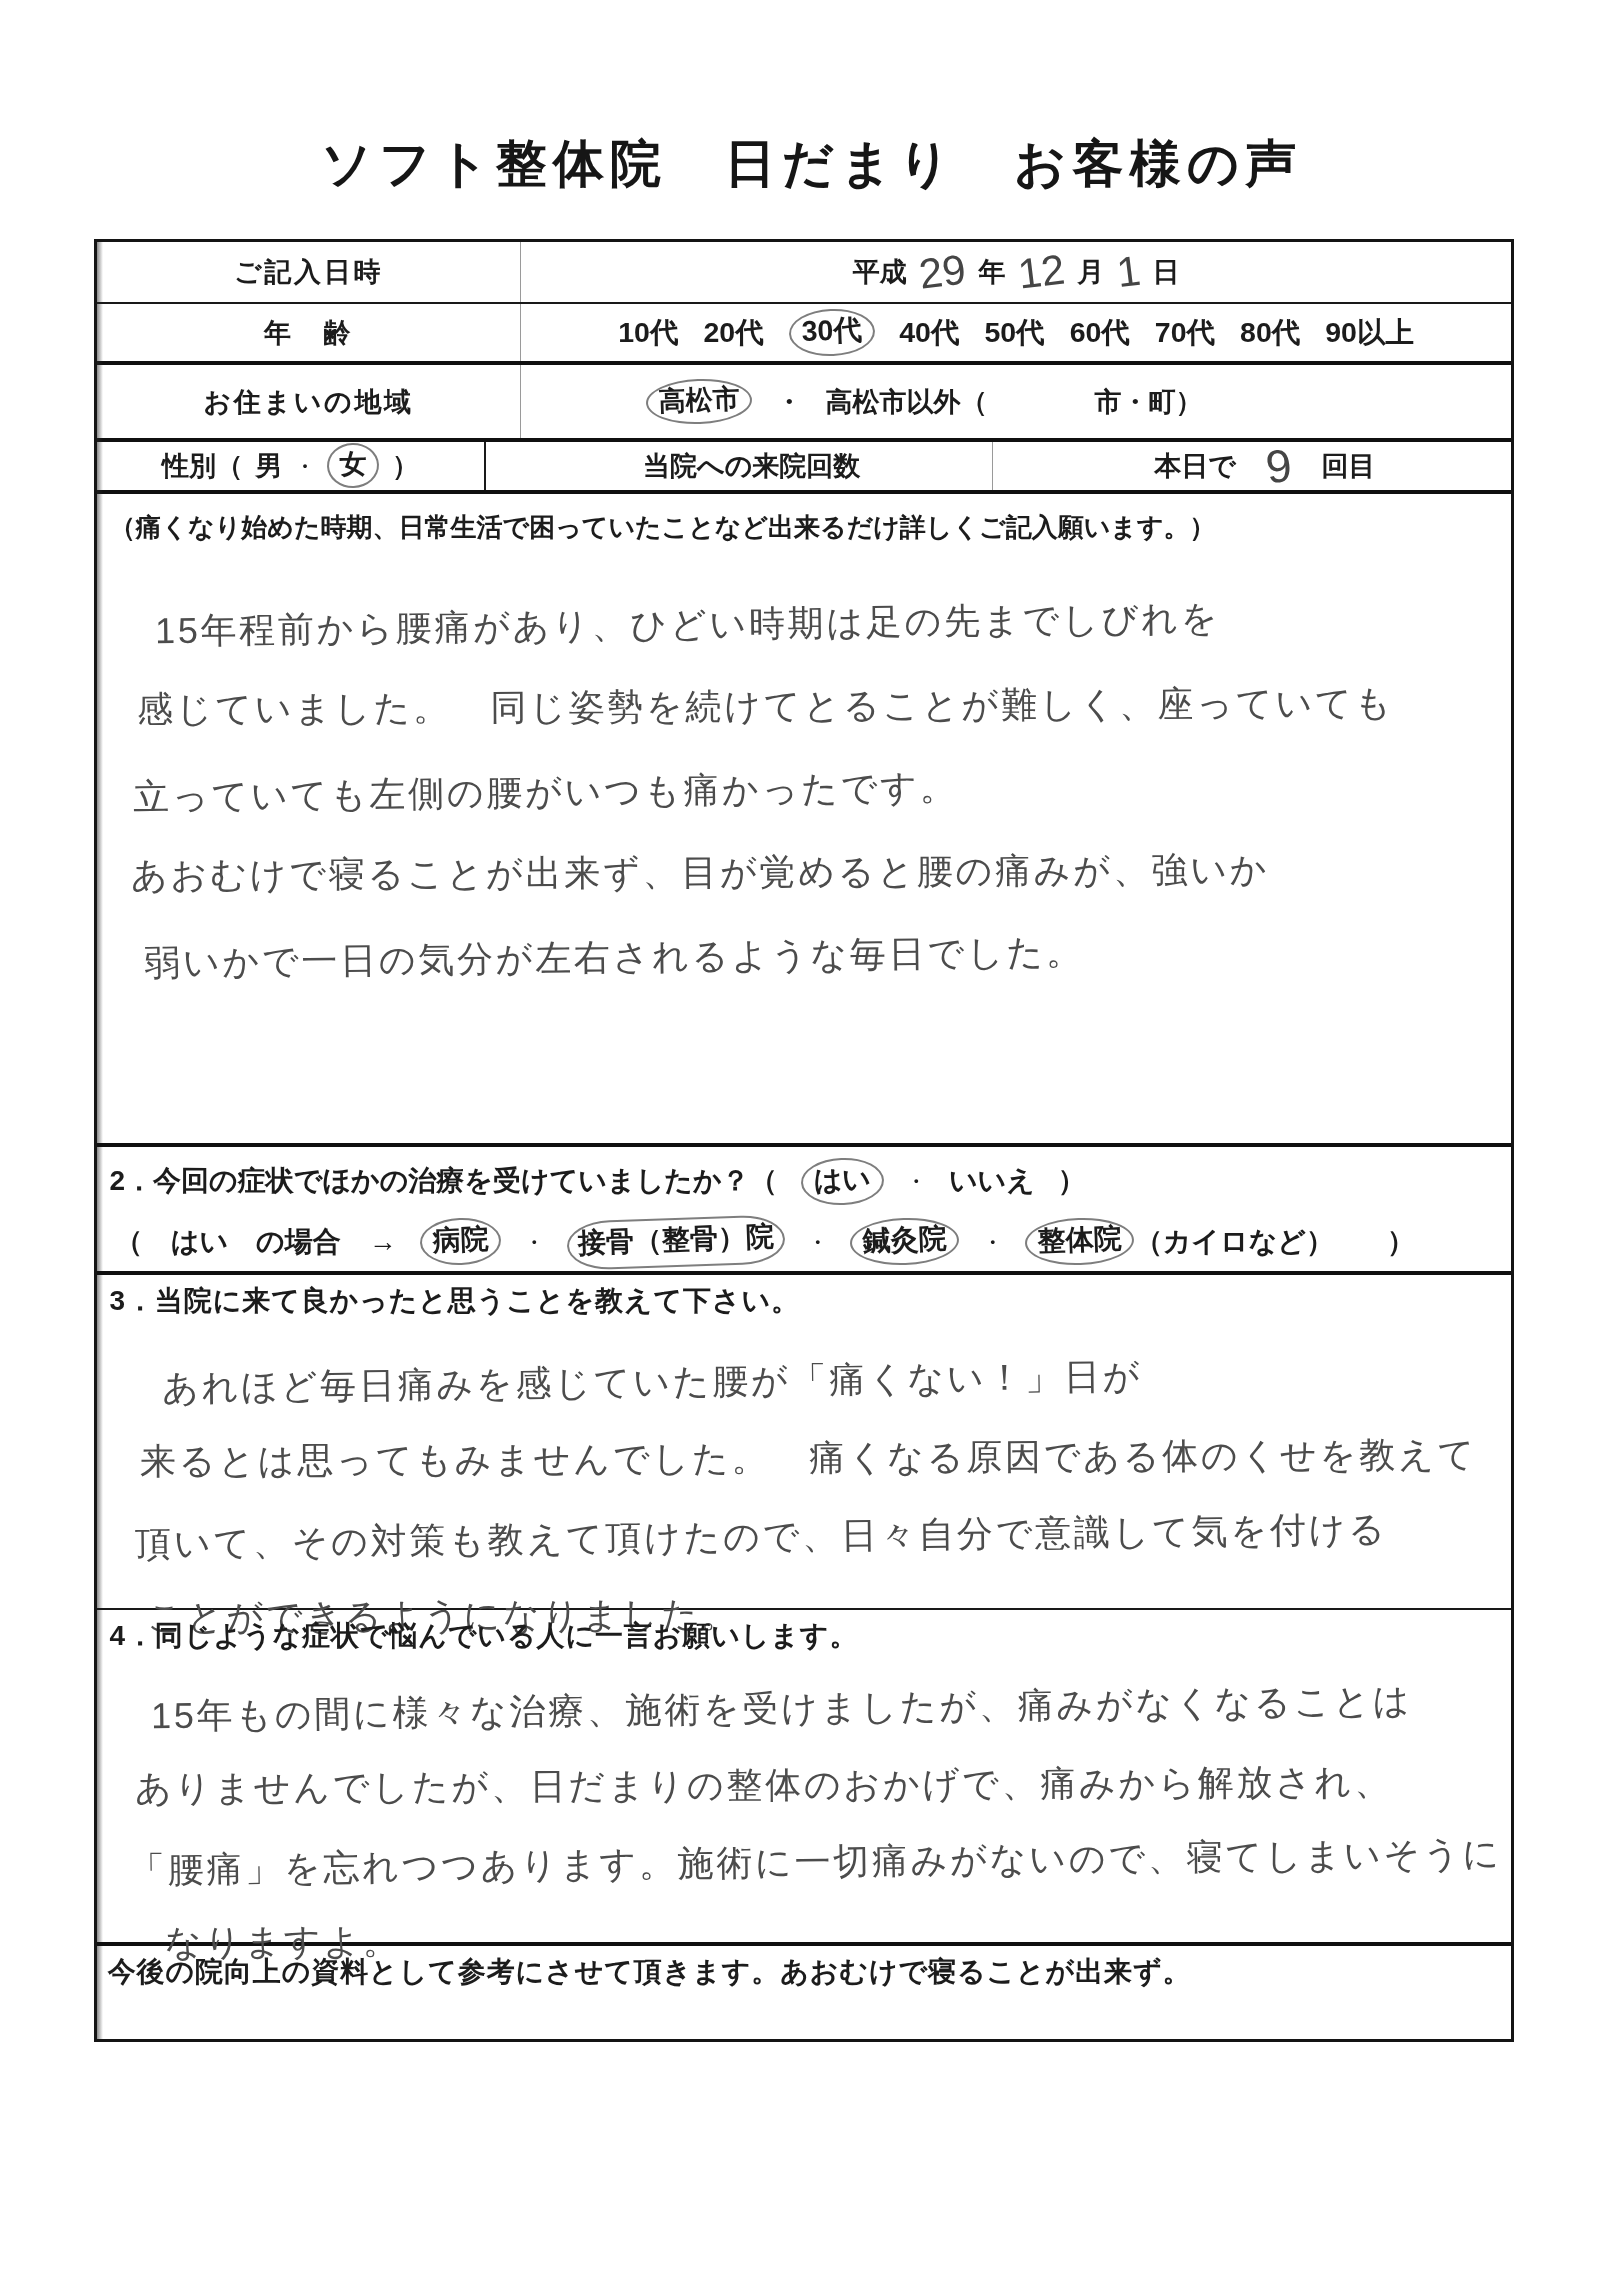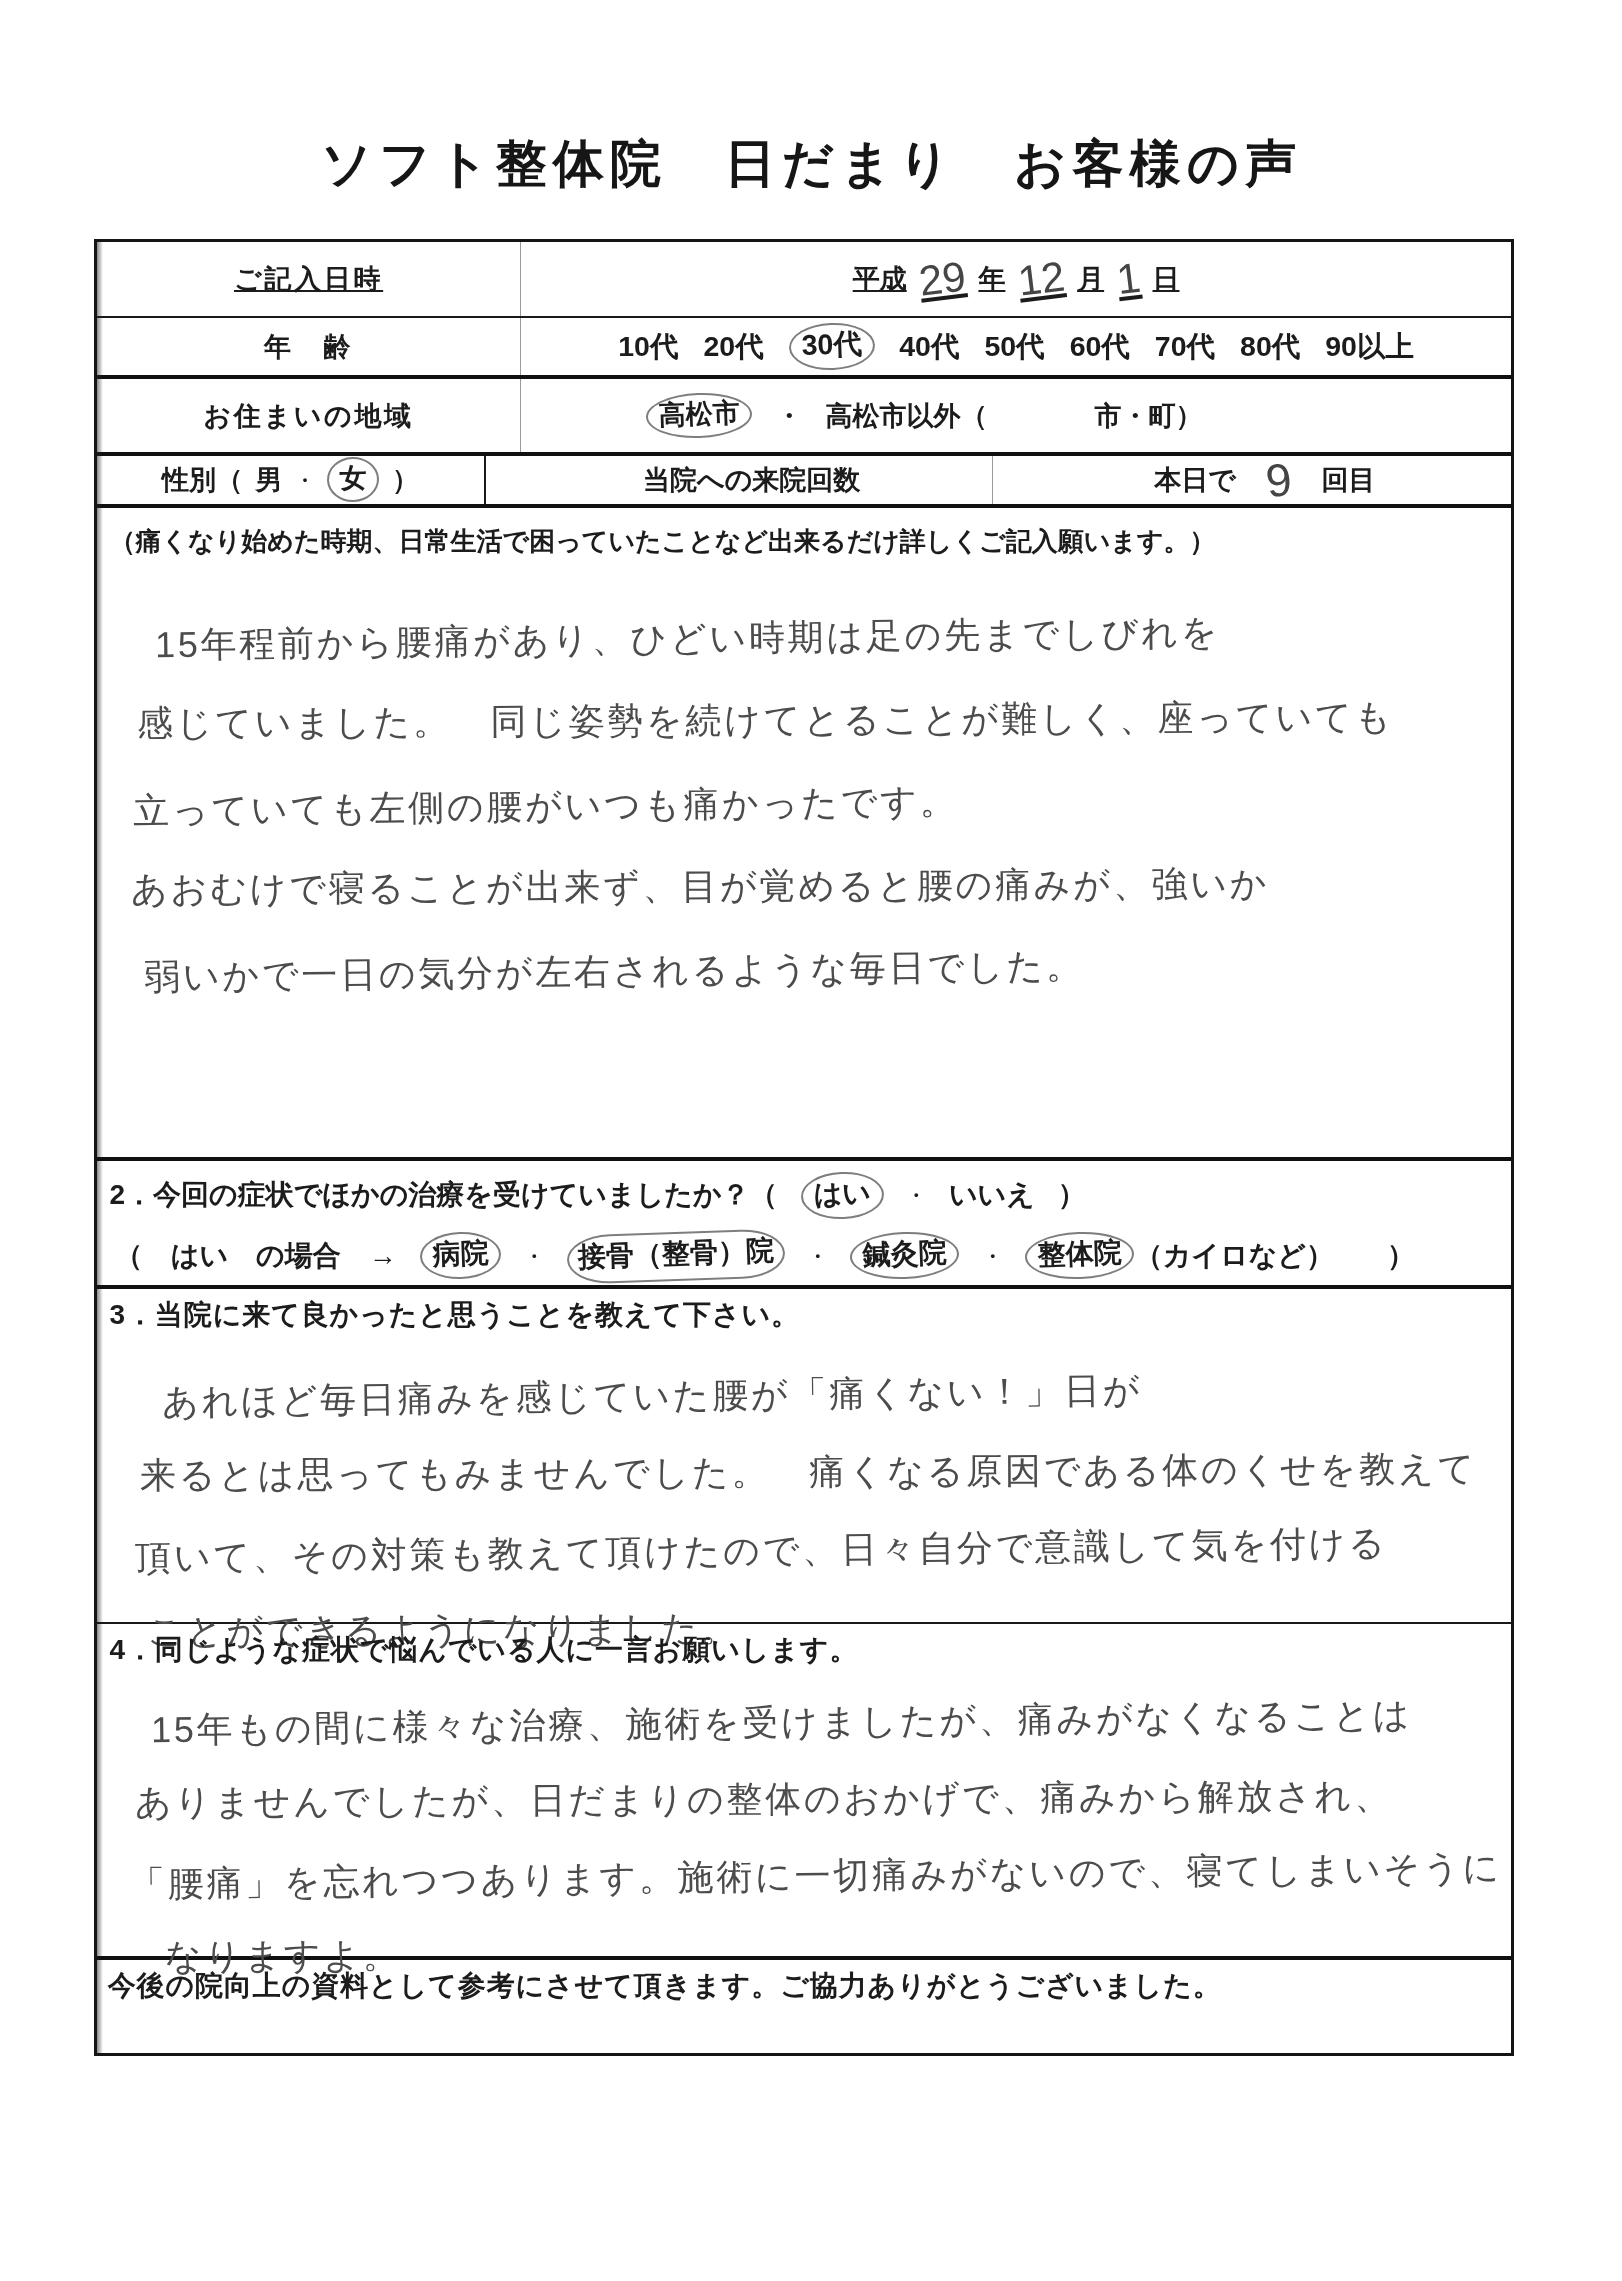--- a/index.html
+++ b/index.html
@@ -69,21 +69,21 @@
 </style>
 </head>
 <body>
 
 <div class="page">
 
   <div class="page-title">ソフト整体院　日だまり　お客様の声</div>
 
   <div class="form">
 
-    <div class="row bb3" style="height:76px;text-decoration:underline;">
+    <div class="row bb3" style="height:62px;">
       <div class="label-cell">ご記入日時</div>
       <div class="value-cell" style="justify-content:center;">
         <span>平成</span>
         <span class="hw-num">29</span>
         <span>年</span>
         <span class="hw-num">12</span>
         <span>月</span>
         <span class="hw-num">1</span>
         <span>日</span>
       </div>
@@ -199,18 +199,18 @@
       <div class="sec-heading">4．同じような症状で悩んでいる人に一言お願いします。</div>
       <div class="answer answer-4">
         <div class="line" style="margin-left:41px;">15年もの間に様々な治療、施術を受けましたが、痛みがなくなることは</div>
         <div class="line" style="margin-left:25px;">ありませんでしたが、日だまりの整体のおかげで、痛みから解放され、</div>
         <div class="line" style="margin-left:19.6px;">「腰痛」を忘れつつあります。施術に一切痛みがないので、寝てしまいそうに</div>
         <div class="line" style="margin-left:55px;">なりますよ。</div>
       </div>
     </div>
 
     <div class="footer-row" style="height:93px;">
-      <div class="footer-text">今後の院向上の資料として参考にさせて頂きます。ご協力ありがとうございました。</div>
+      <div class="footer-text">今後の院向上の資料として参考にさせて頂きます。あおむけで寝ることが出来ず。</div>
     </div>
 
   </div>
 </div>
 
 
 </body></html>

